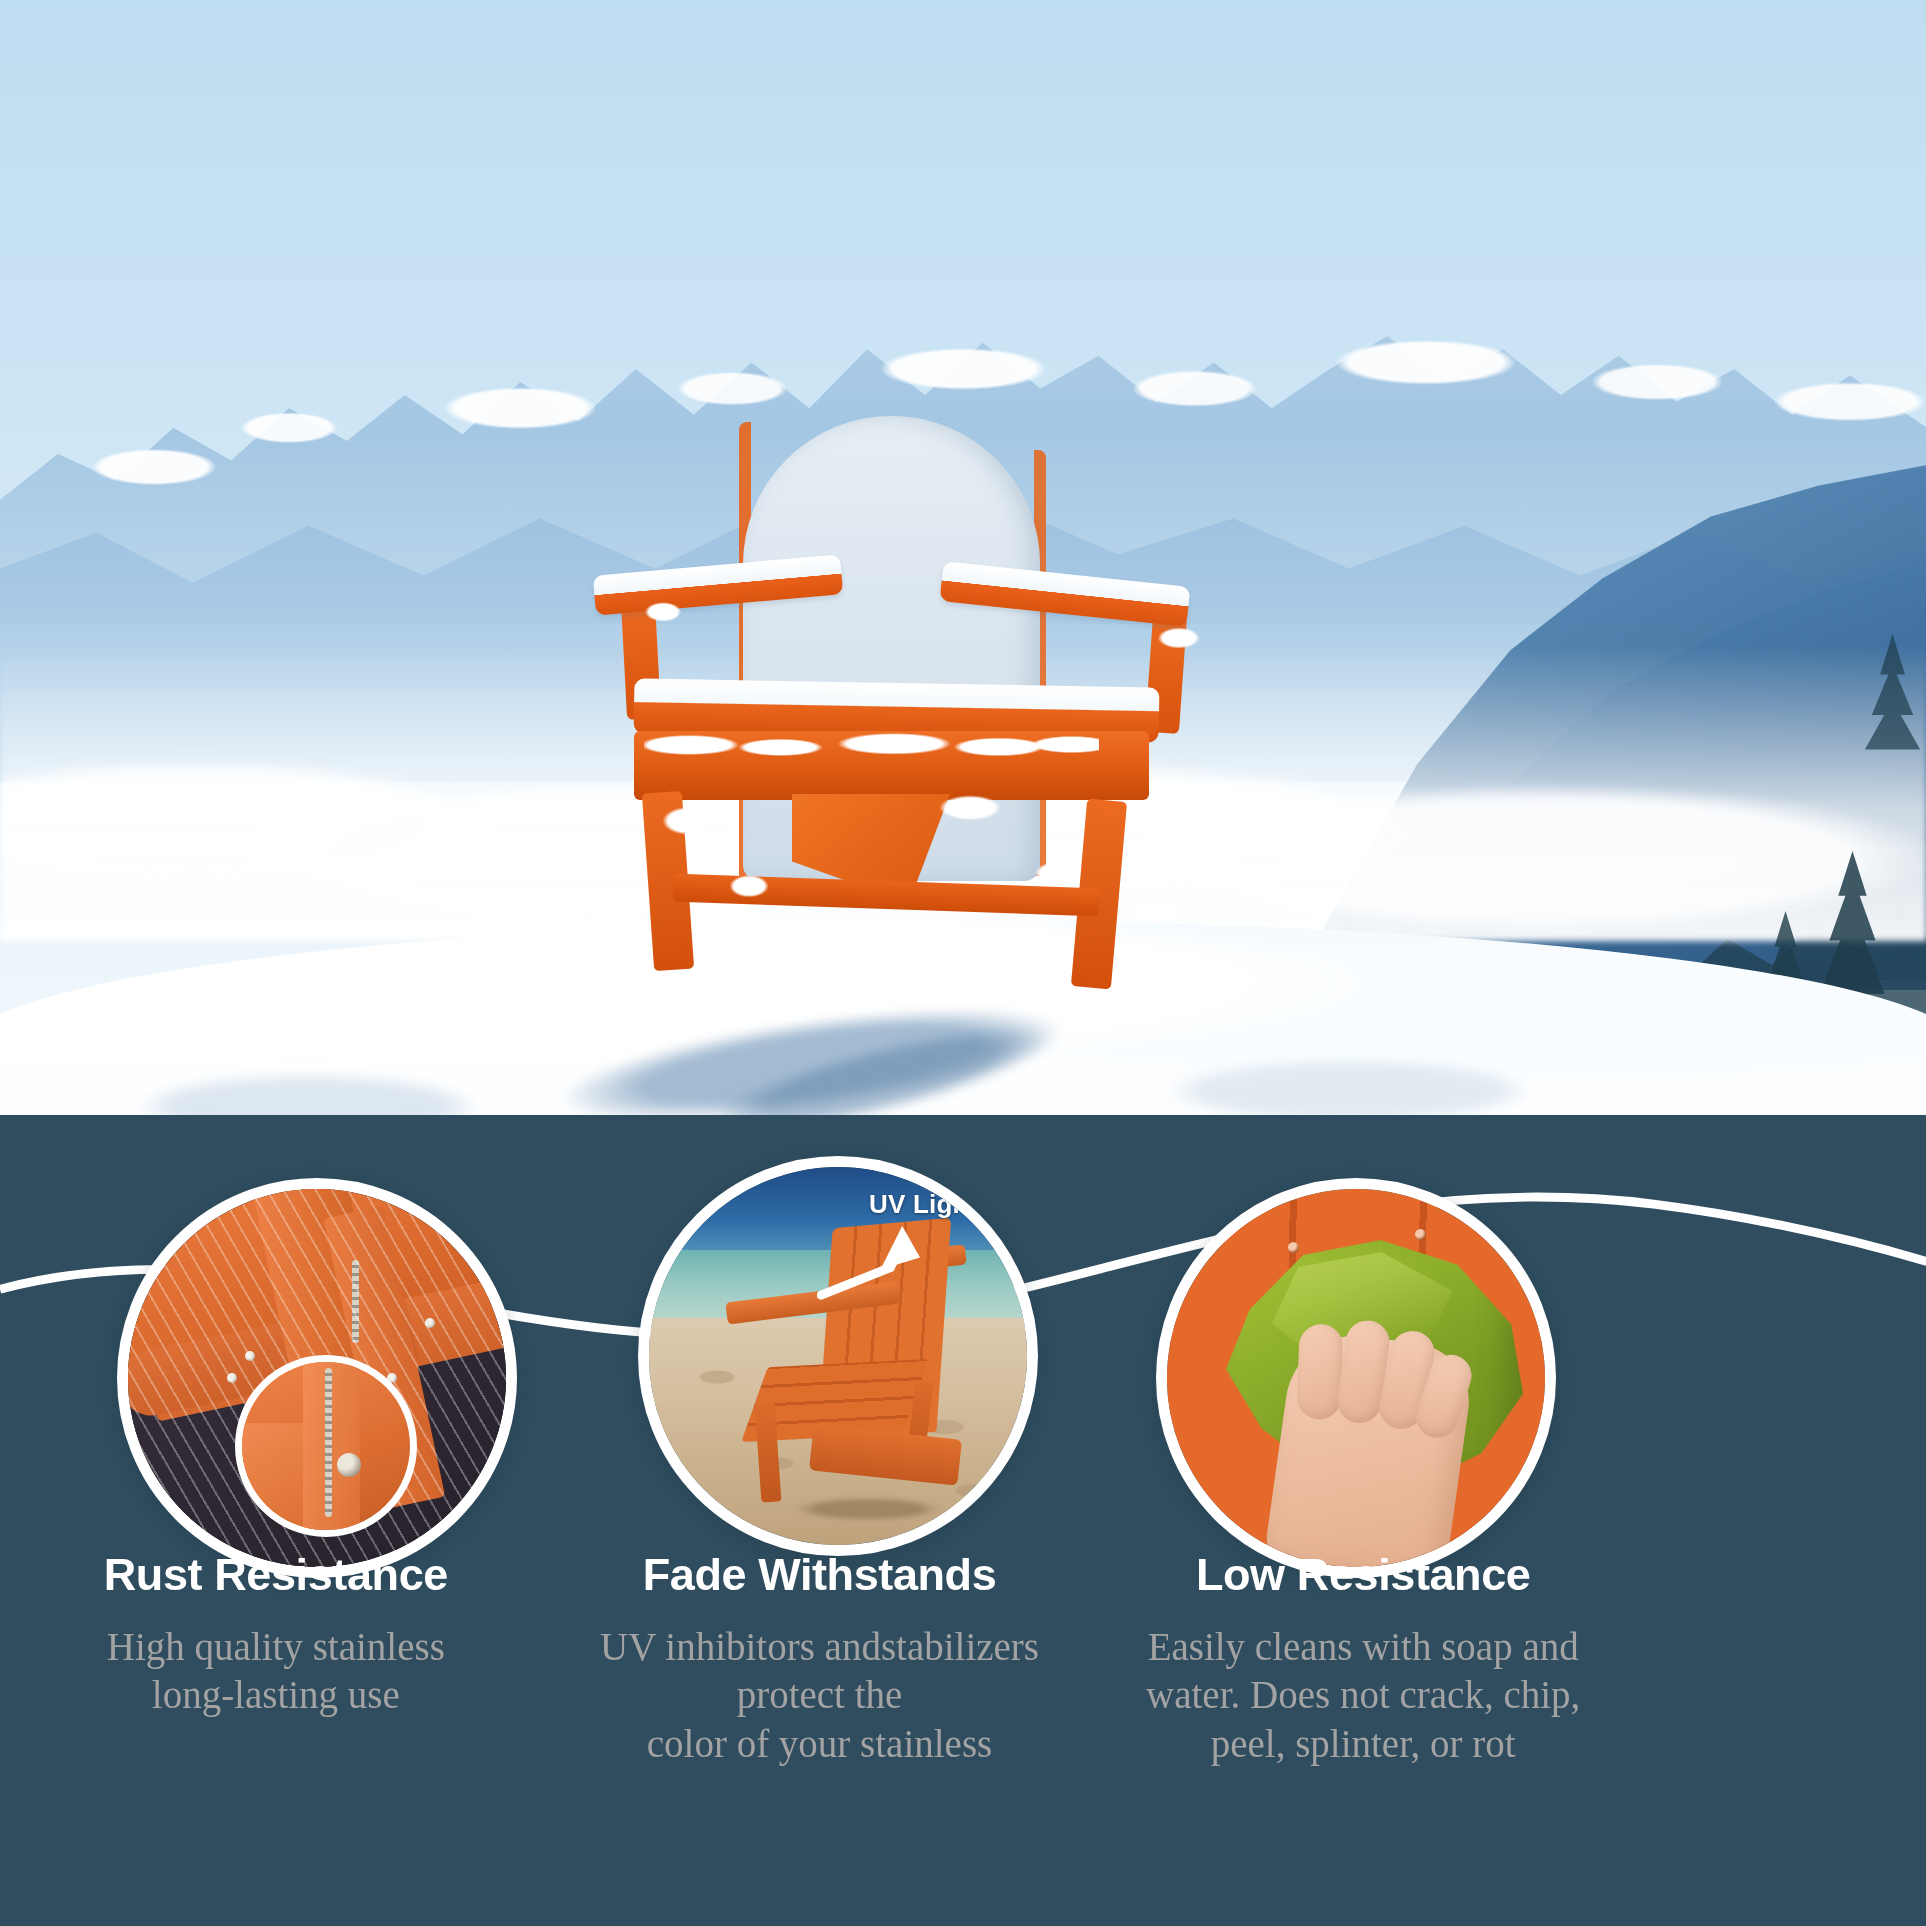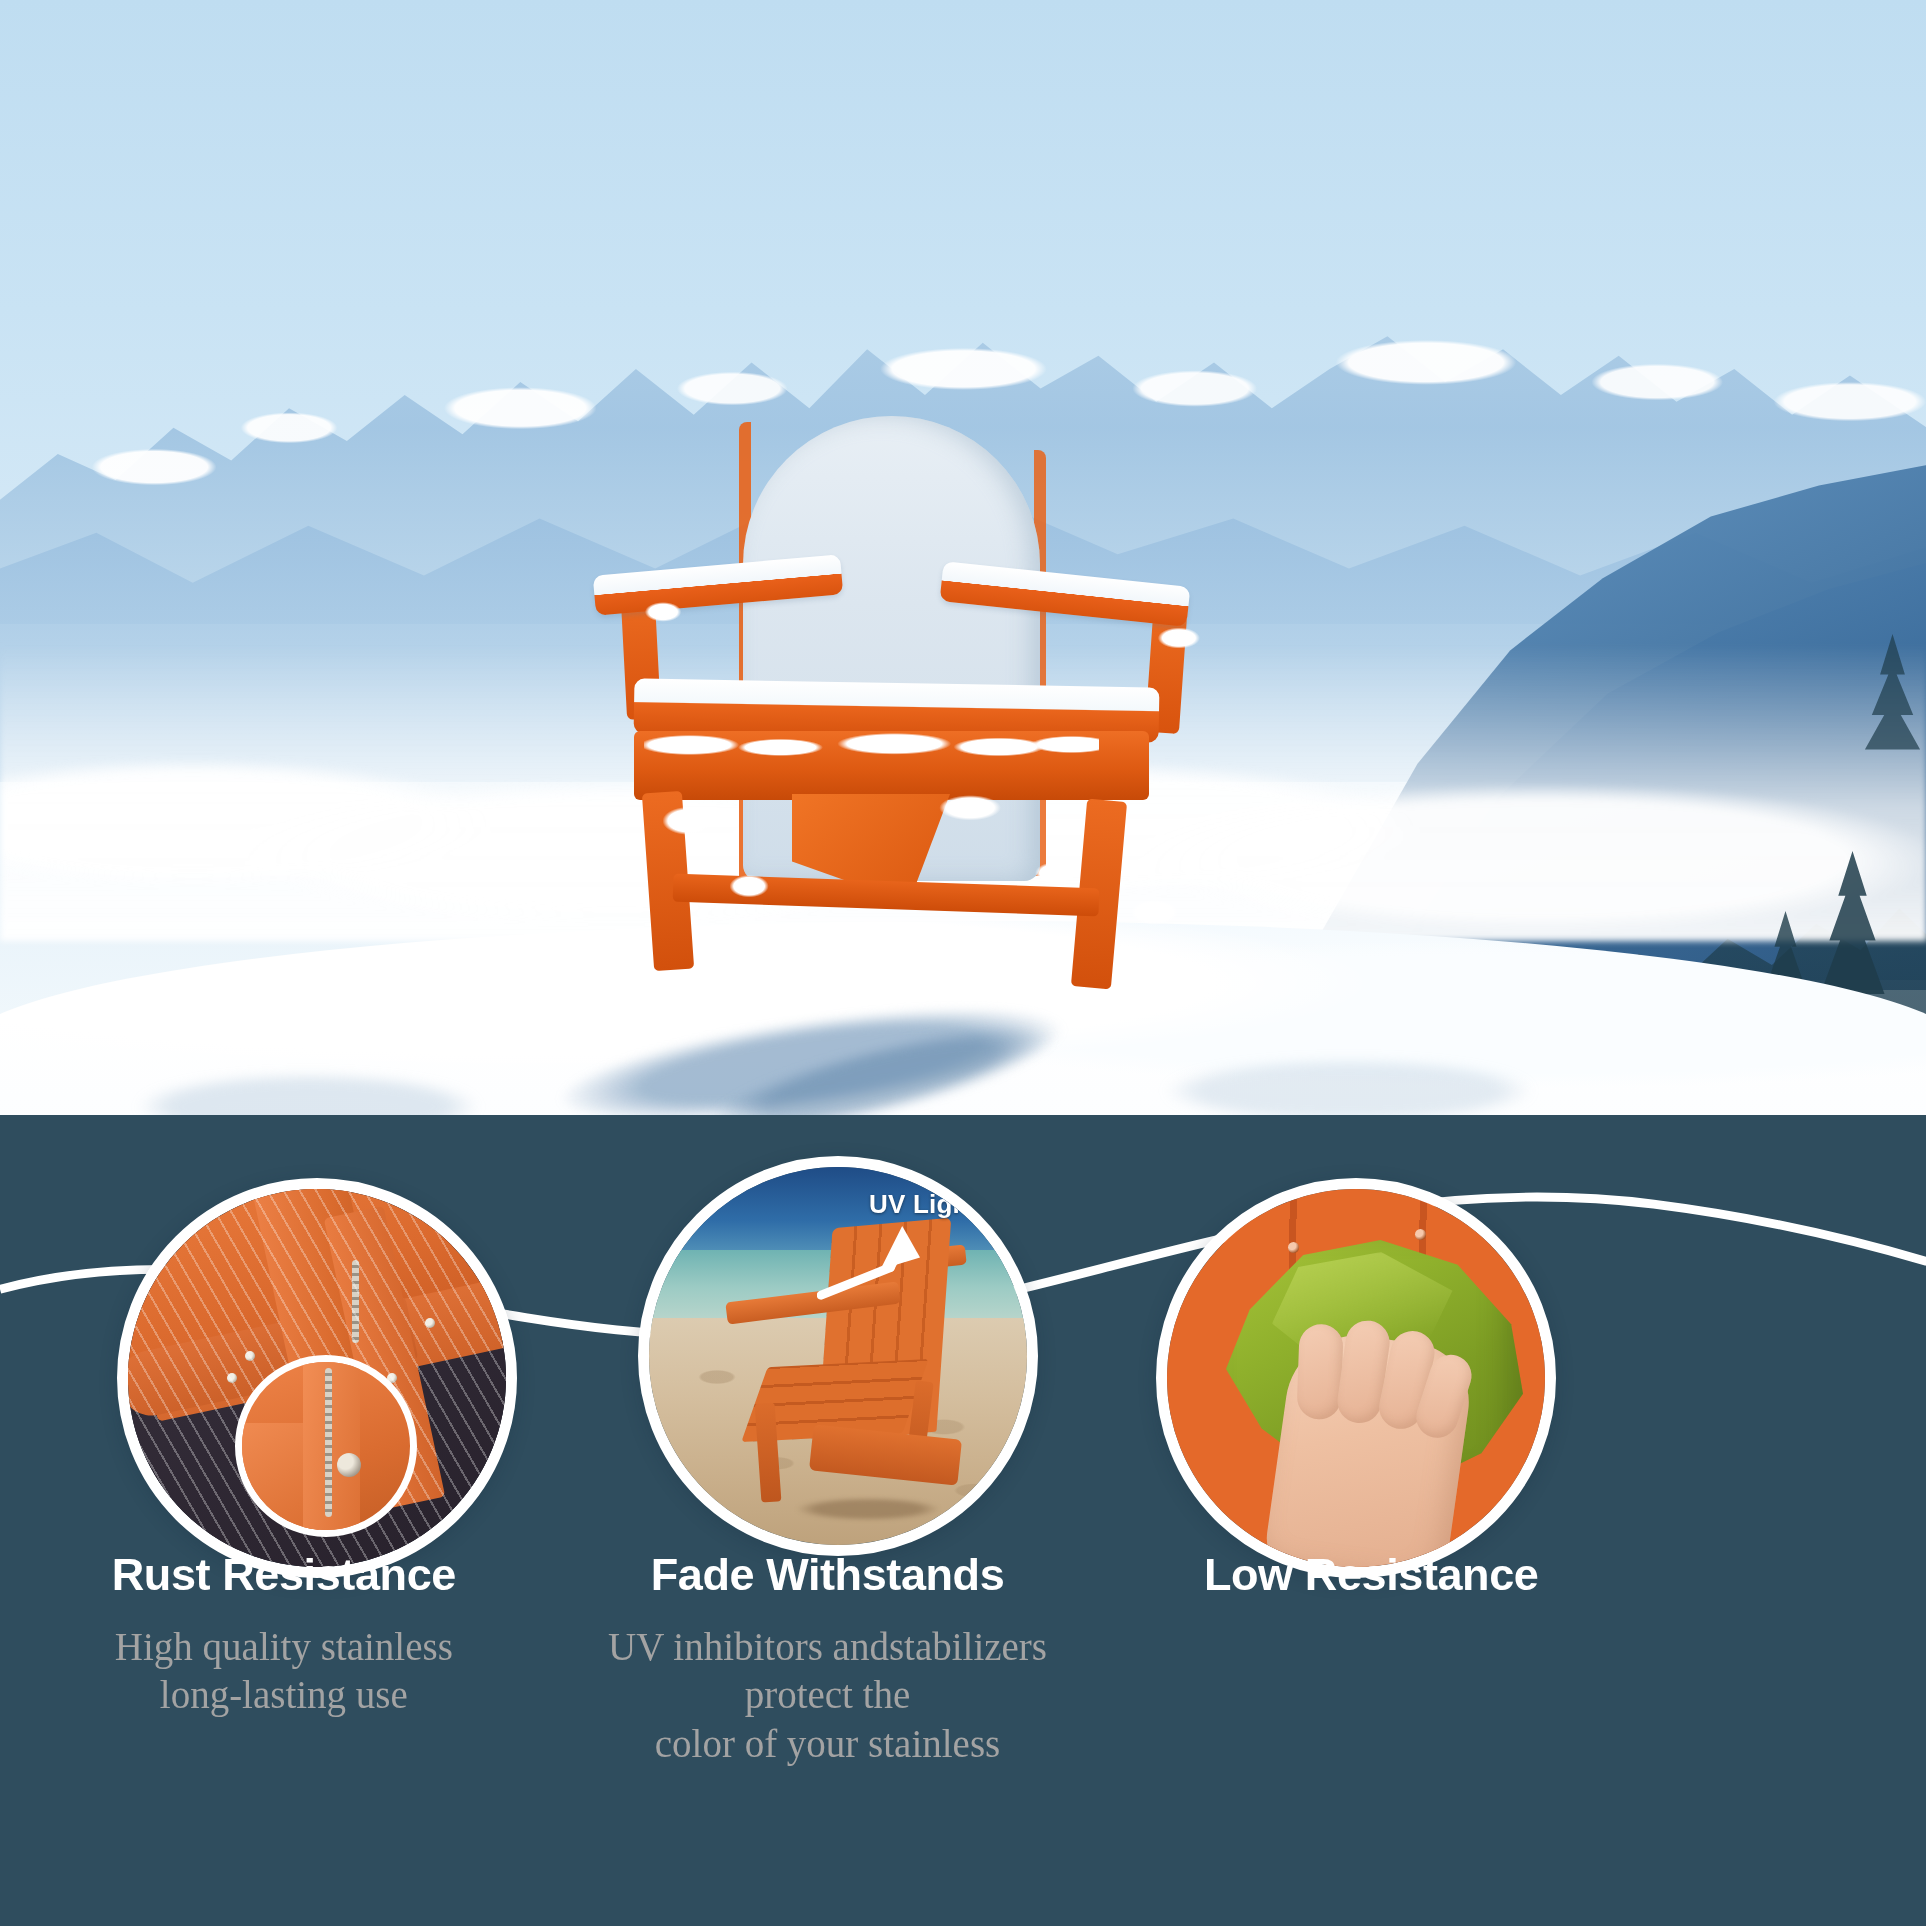--- a/index.html
+++ b/index.html
@@ -426,21 +426,21 @@
     border-radius:71px 59px 40px 40px; transform:rotate(8deg);
     box-shadow:inset -10px -12px 24px rgba(180,128,98,.36);
   }
   .finger {
     position:absolute; background:linear-gradient(160deg,#F4CDB4 0%,#E6B294 100%);
     border-radius:26px; box-shadow:inset -4px -4px 10px rgba(180,128,98,.3);
   }
 
   
   .cards {
-    position:absolute; left:12px; bottom:51px; width:1631px; height:327px;
+    position:absolute; left:4px; bottom:51px; width:1631px; height:327px;
     display:flex; z-index:25;
   }
   .card { flex:1; text-align:center; padding:0 26px; }
   .card-title {
     font-family:"Liberation Sans", sans-serif; font-weight:bold;
     font-size:45px; color:#FFFFFF; letter-spacing:-0.4px; margin-bottom:22px;
   }
   .card-desc {
     font-family:"Liberation Serif", serif; font-size:39px;
     line-height:1.24; color:#a3a3a3;
@@ -576,17 +576,22 @@
       <div class="card-title">Fade Withstands</div>
       <div class="card-desc">
         <div>UV inhibitors andstabilizers</div>
         <div>protect the</div>
         <div>color of your stainless</div>
       </div>
     </div>
 
     <div class="card">
       <div class="card-title">Low Resistance</div>
+      <div class="card-desc">
+        <div>Easily cleans with soap and</div>
+        <div>water. Does not crack, chip,</div>
+        <div>peel, splinter, or rot</div>
+      </div>
     </div>
   </div>
 
 </div>
 
 
 </body></html>

